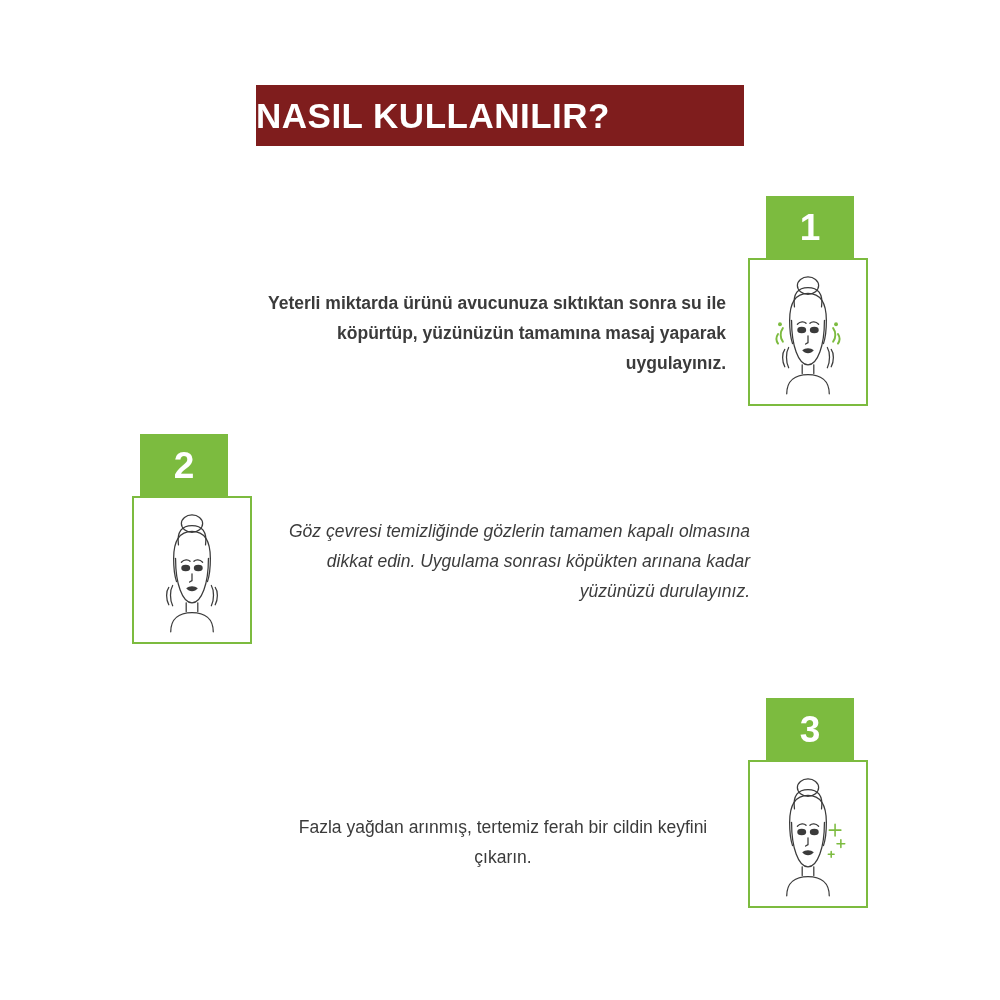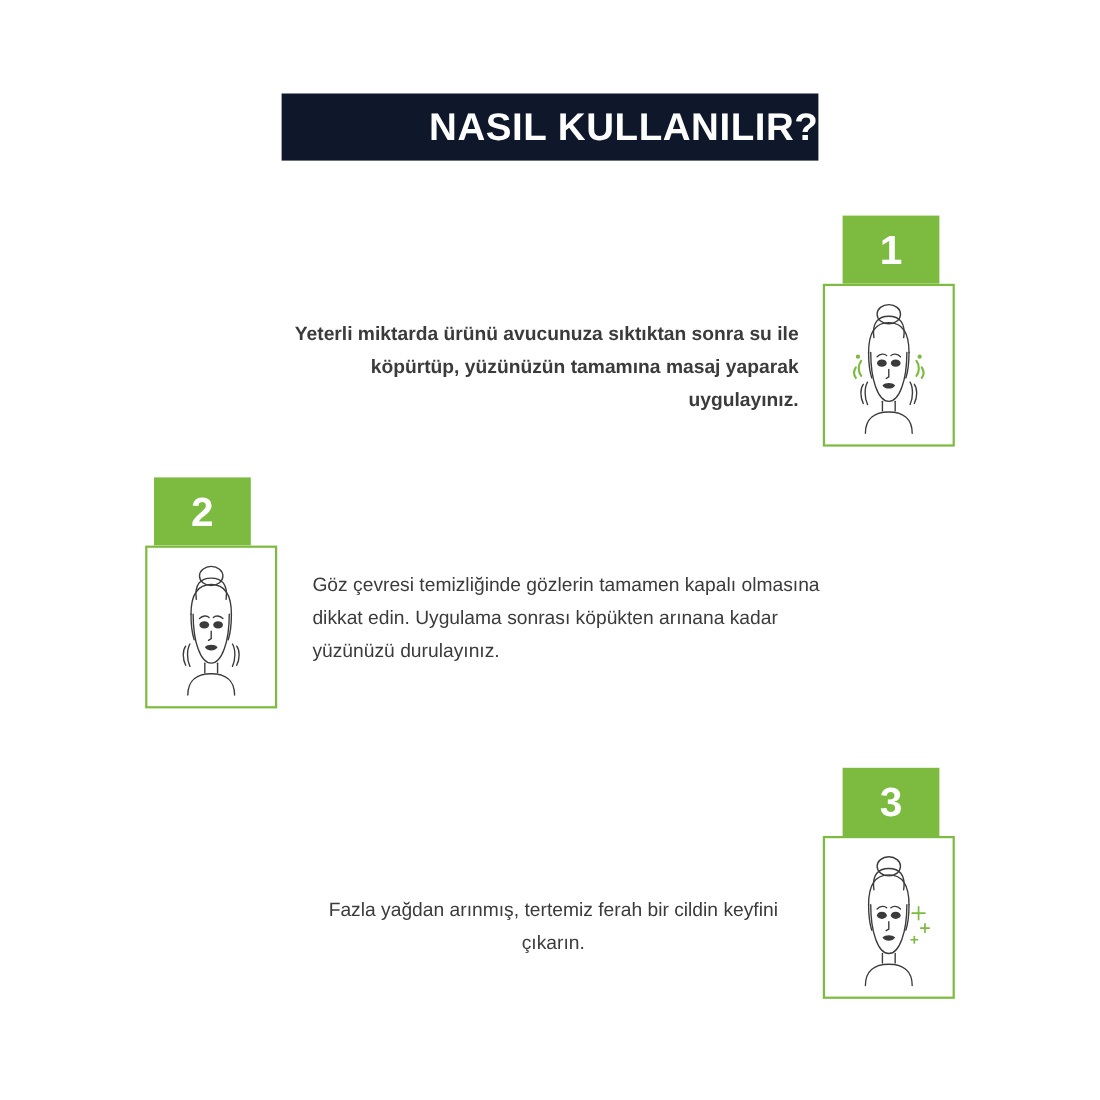--- a/index.html
+++ b/index.html
@@ -19,24 +19,24 @@
     height: 1000px;
   }
 
   
   .title-banner {
     position: absolute;
     left: 256px;
     top: 85px;
     width: 488px;
     height: 61px;
-    background: #0f172a;
+    background: #7f1d1d;
     display: flex;
     align-items: center;
-    justify-content: flex-end;
+    justify-content: flex-start;
   }
   .title-banner .title-text {
     color: #ffffff;
     font-size: 35px;
     font-weight: bold;
     letter-spacing: 0.5px;
     line-height: 1;
   }
 
   
@@ -69,21 +69,21 @@
     width: 100%;
     height: 100%;
   }
   .step-text {
     position: absolute;
     color: #3b3b3b;
     font-size: 17.5px;
     line-height: 1.72;
   }
   .align-right { text-align: right; font-weight: bold; }
-  .align-left  { text-align: left; }
+  .align-left  { text-align: right; font-style: italic; }
   .align-center{ text-align: center; }
 </style>
 </head>
 <body>
 
 <div class="page">
 
   <div class="title-banner">
     <span class="title-text">NASIL KULLANILIR?</span>
   </div>

